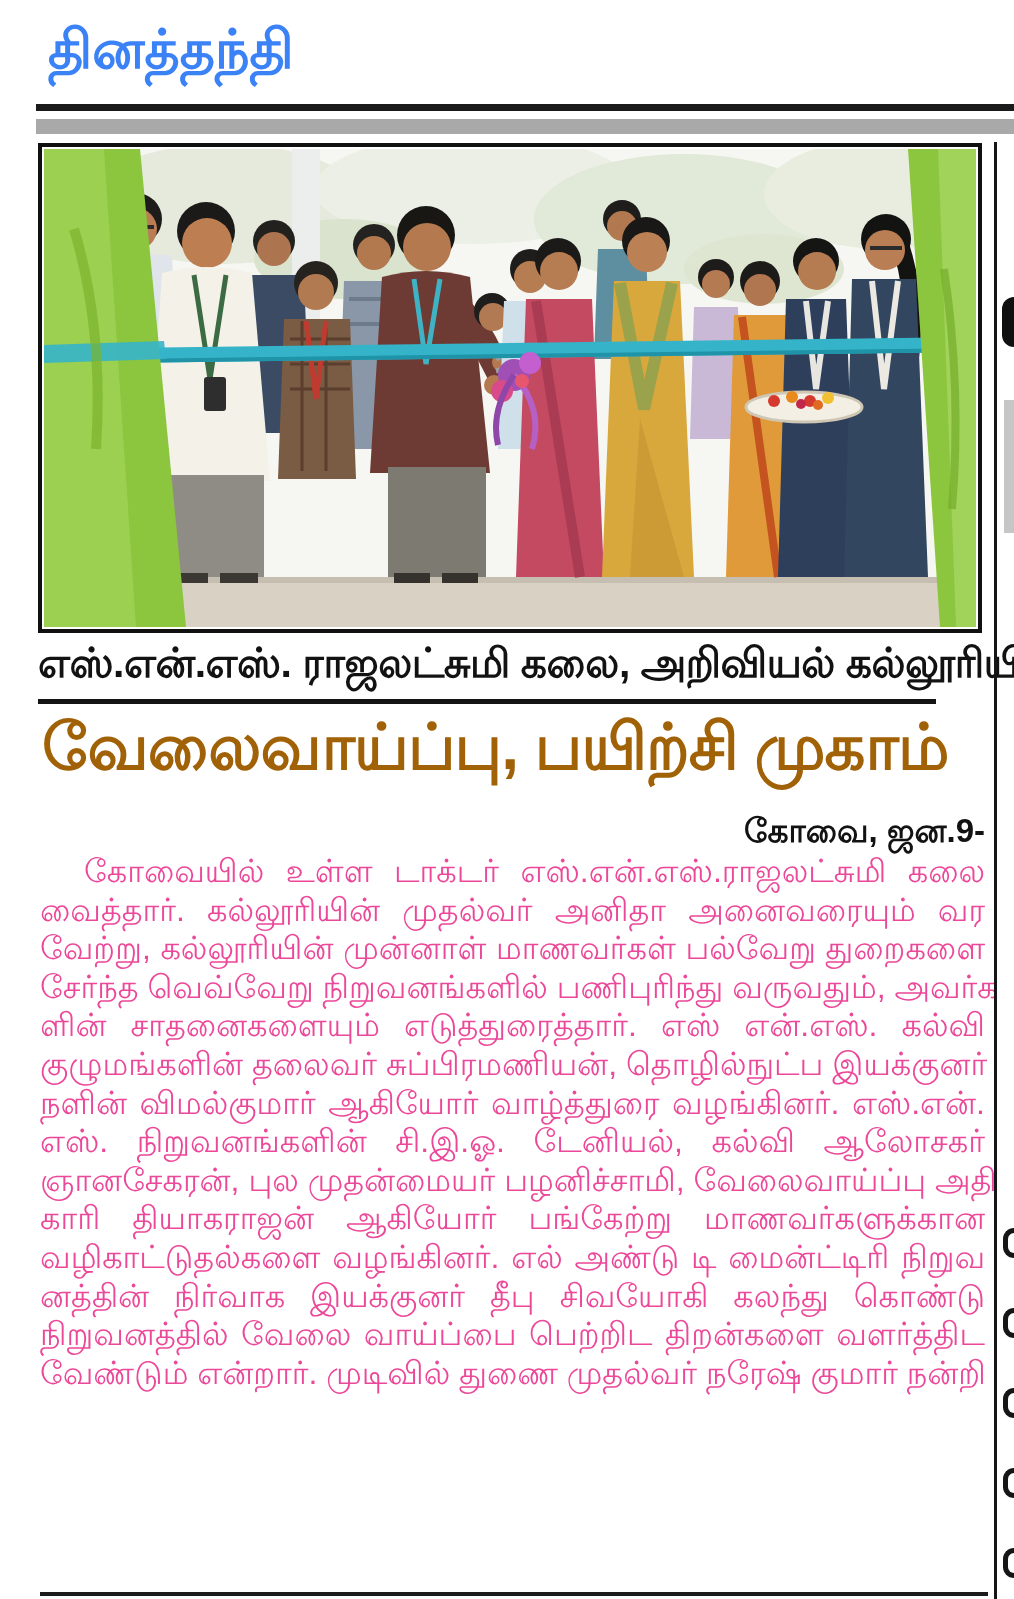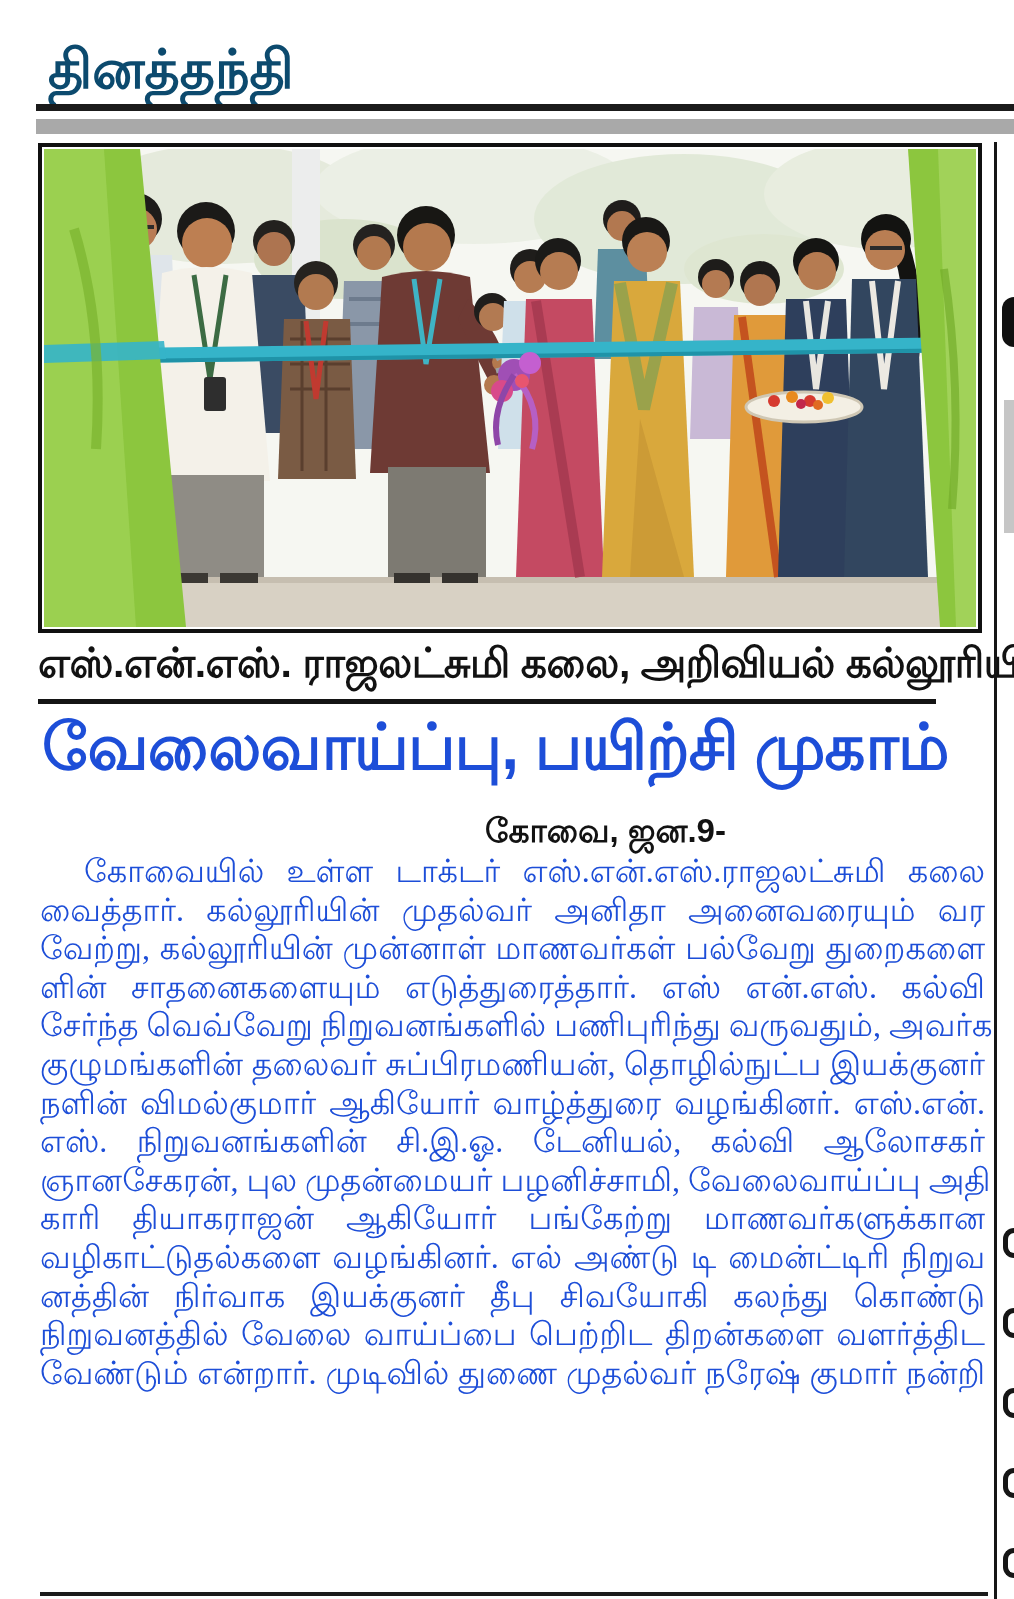--- a/index.html
+++ b/index.html
@@ -6,54 +6,54 @@
   .page{
     position:relative;
     width:1014px;height:1599px;
     background:#ffffff;
     overflow:hidden;
     font-family:"Liberation Sans","DejaVu Sans",sans-serif;
     color:#111;
   }
   
   .masthead{
-    position:absolute;left:48px;top:38px;width:700px;
-    font-size:54px;font-weight:700;letter-spacing:0px;color:#0c4a6e;
+    position:absolute;left:48px;top:18px;width:700px;
+    font-size:54px;font-weight:700;letter-spacing:0px;color:#3b82f6;
   }
   .top-rule{position:absolute;left:36px;top:104px;width:978px;height:7px;background:#1b1b1b;}
   .gray-bar{position:absolute;left:36px;top:119px;width:978px;height:15px;background:#a9a9a9;}
 
   
   .photo-frame{
     position:absolute;left:38px;top:143px;width:944px;height:490px;
     border:4px solid #101010;background:#ffffff;box-sizing:border-box;padding:2px;
   }
   .photo-frame svg{display:block;width:932px;height:478px;}
 
   
   .kicker{
     position:absolute;left:38px;top:640px;width:947px;
     font-size:41px;font-weight:700;color:#121212;
     white-space:nowrap;letter-spacing:-0.5px;
   }
   .mid-rule{position:absolute;left:38px;top:699px;width:898px;height:5px;background:#141414;}
   .headline{
     position:absolute;left:42px;top:710px;width:925px;
-    font-size:64px;font-weight:800;color:#1d4ed8;
+    font-size:64px;font-weight:800;color:#a16207;
     white-space:nowrap;letter-spacing:-1px;
   }
   .dateline{
     position:absolute;right:29px;top:812px;width:500px;
-    font-size:33px;font-weight:700;text-align:left;color:#121212;
+    font-size:33px;font-weight:700;text-align:right;color:#121212;
   }
 
   
   .body-text{
     position:absolute;left:40px;top:852px;width:945px;
-    font-size:32px;line-height:38.6px;color:#1d4ed8;font-family:Liberation Serif, serif;
+    font-size:32px;line-height:38.6px;color:#ec4899;
   }
   .body-line{
     text-align:justify;text-align-last:justify;
     height:38.6px;overflow:visible;white-space:nowrap;
   }
   .body-line.first{text-indent:44px;}
   .body-line.last{text-align-last:left;}
 
   .bottom-rule{position:absolute;left:40px;top:1592px;width:948px;height:4px;background:#1b1b1b;}
 
@@ -220,22 +220,22 @@
 
   <div class="kicker">எஸ்.என்.எஸ். ராஜலட்சுமி கலை, அறிவியல் கல்லூரியில்</div>
   <div class="mid-rule"></div>
   <div class="headline">வேலைவாய்ப்பு, பயிற்சி முகாம்</div>
   <div class="dateline">கோவை, ஜன.9-</div>
 
   <div class="body-text">
     <div class="body-line first">கோவையில் உள்ள டாக்டர் எஸ்.என்.எஸ்.ராஜலட்சுமி கலை</div>
     <div class="body-line">வைத்தார். கல்லூரியின் முதல்வர் அனிதா அனைவரையும் வர</div>
     <div class="body-line">வேற்று, கல்லூரியின் முன்னாள் மாணவர்கள் பல்வேறு துறைகளை</div>
+    <div class="body-line">சேர்ந்த வெவ்வேறு நிறுவனங்களில் பணிபுரிந்து வருவதும், அவர்க</div>
     <div class="body-line">ளின் சாதனைகளையும் எடுத்துரைத்தார். எஸ் என்.எஸ். கல்வி</div>
-    <div class="body-line">சேர்ந்த வெவ்வேறு நிறுவனங்களில் பணிபுரிந்து வருவதும், அவர்க</div>
     <div class="body-line">குழுமங்களின் தலைவர் சுப்பிரமணியன், தொழில்நுட்ப இயக்குனர்</div>
     <div class="body-line">நளின் விமல்குமார் ஆகியோர் வாழ்த்துரை வழங்கினர். எஸ்.என்.</div>
     <div class="body-line">எஸ். நிறுவனங்களின் சி.இ.ஓ. டேனியல், கல்வி ஆலோசகர்</div>
     <div class="body-line">ஞானசேகரன், புல முதன்மையர் பழனிச்சாமி, வேலைவாய்ப்பு அதி</div>
     <div class="body-line">காரி தியாகராஜன் ஆகியோர் பங்கேற்று மாணவர்களுக்கான</div>
     <div class="body-line">வழிகாட்டுதல்களை வழங்கினர். எல் அண்டு டி மைன்ட்டிரி நிறுவ</div>
     <div class="body-line">னத்தின் நிர்வாக இயக்குனர் தீபு சிவயோகி கலந்து கொண்டு</div>
     <div class="body-line">நிறுவனத்தில் வேலை வாய்ப்பை பெற்றிட திறன்களை வளர்த்திட</div>
     <div class="body-line">வேண்டும் என்றார். முடிவில் துணை முதல்வர் நரேஷ் குமார் நன்றி</div>
   </div>

